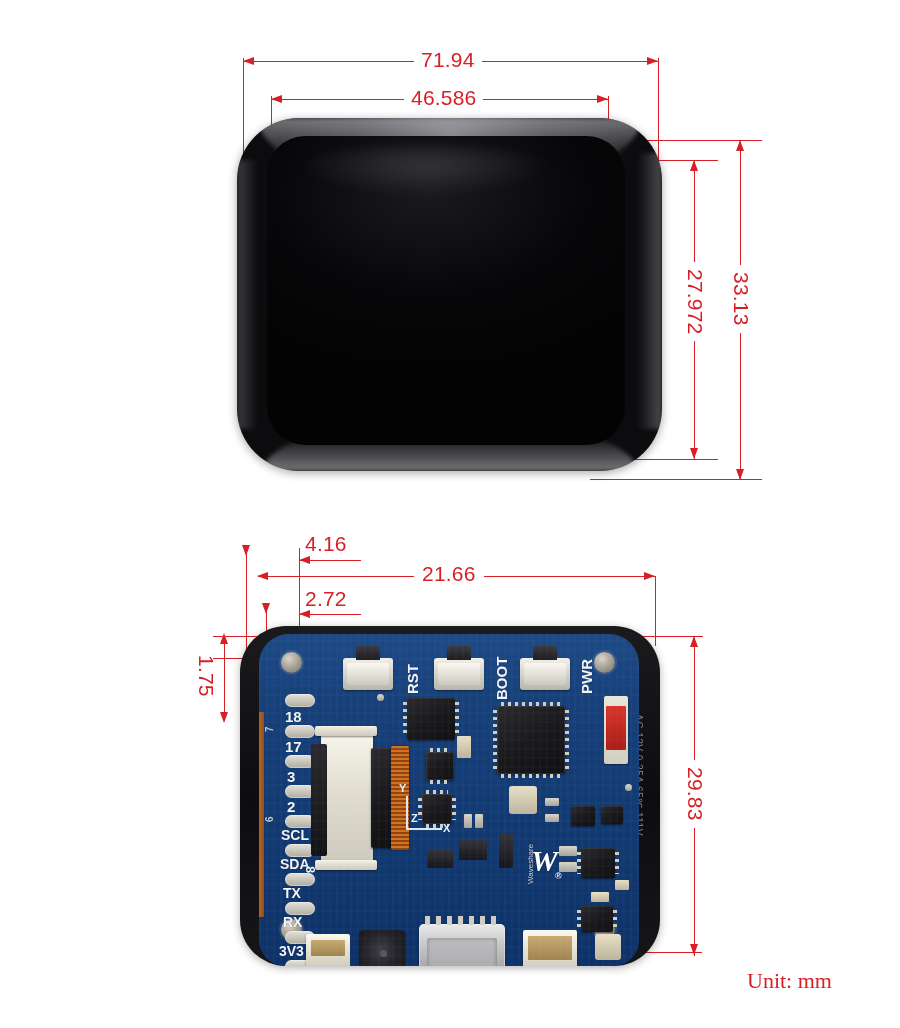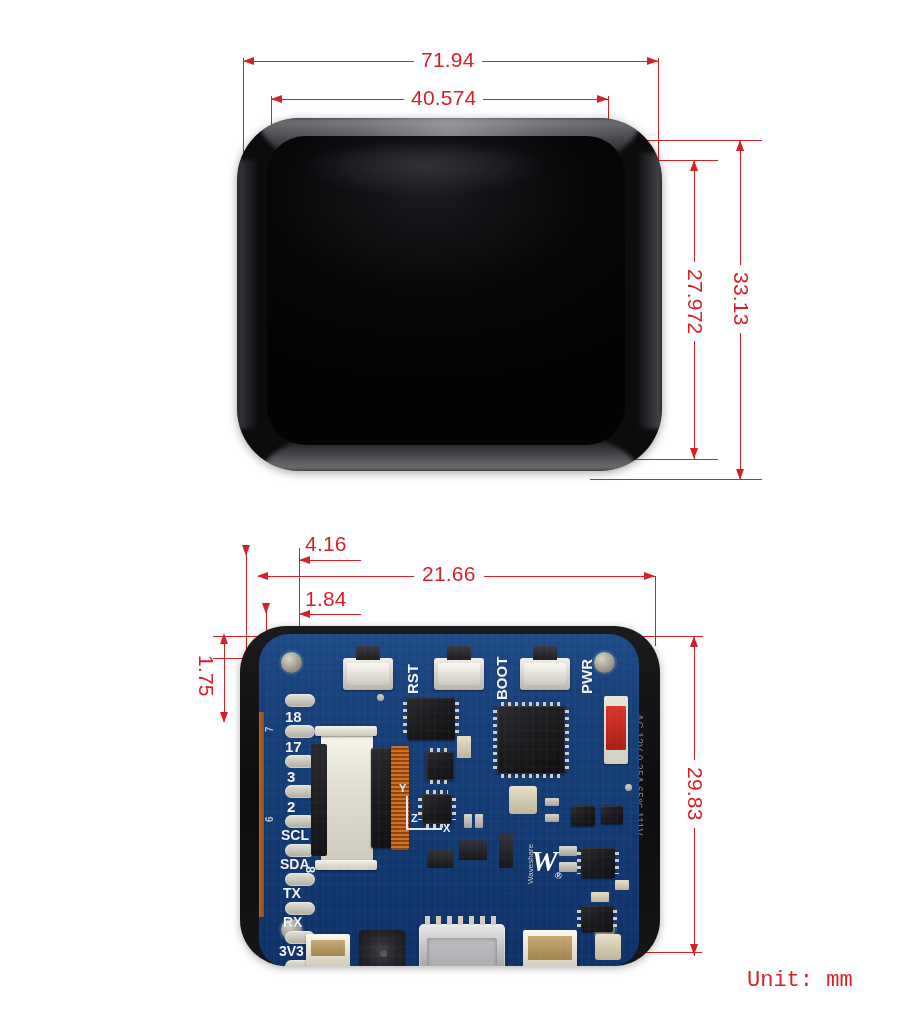--- a/index.html
+++ b/index.html
@@ -382,21 +382,21 @@
     transform-origin: 0 0;
     transform: rotate(90deg);
     white-space: nowrap;
     opacity: .85;
   }
 
   .unit-label {
     position: absolute;
     color: #d81f26;
     font-size: 22px;
-    font-family: Liberation Mono, monospace;
+    font-family: Liberation Serif, serif;
     white-space: nowrap;
   }
 </style>
 </head>
 <body>
 
 <div class="stage">
 
   <div class="ext-line ext-v" style="left:243px; top:58px; height:130px;"></div>
   <div class="ext-line ext-v" style="left:271px; top:96px; height:110px;"></div>
@@ -411,21 +411,21 @@
   <div class="ext-line ext-h" style="left:590px; top:479px; width:172px;"></div>
 
   <div class="dim-line" style="left:243px; top:61px; width:415px;"></div>
   <div class="arw arw-l" style="left:243px; top:57px;"></div>
   <div class="arw arw-r" style="left:647px; top:57px;"></div>
   <div class="dim-text" style="left:414px; top:49px; background:#fff; padding:0 7px;">71.94</div>
 
   <div class="dim-line" style="left:271px; top:99px; width:337px;"></div>
   <div class="arw arw-l" style="left:271px; top:95px;"></div>
   <div class="arw arw-r" style="left:597px; top:95px;"></div>
-  <div class="dim-text" style="left:404px; top:87px; background:#fff; padding:0 7px;">40.574</div>
+  <div class="dim-text" style="left:404px; top:87px; background:#fff; padding:0 7px;">46.586</div>
 
   <div class="dim-line v" style="left:740px; top:140px; height:340px;"></div>
   <div class="arw arw-u" style="left:736px; top:140px;"></div>
   <div class="arw arw-d" style="left:736px; top:469px;"></div>
   <div class="dim-text vert" style="left:752px; top:265px; background:#fff; padding:0 7px;">33.13</div>
 
   <div class="dim-line v" style="left:694px; top:160px; height:299px;"></div>
   <div class="arw arw-u" style="left:690px; top:160px;"></div>
   <div class="arw arw-d" style="left:690px; top:448px;"></div>
   <div class="dim-text vert" style="left:706px; top:262px; background:#fff; padding:0 7px;">27.972</div>
@@ -454,21 +454,21 @@
   <div class="arw arw-l" style="left:299px; top:556px;"></div>
   <div class="dim-text" style="left:305px; top:533px;text-align:right;">4.16</div>
 
   <div class="dim-line" style="left:258px; top:576px; width:397px;"></div>
   <div class="arw arw-l" style="left:257px; top:572px;"></div>
   <div class="arw arw-r" style="left:644px; top:572px;"></div>
   <div class="dim-text" style="left:414px; top:563px; background:#fff; padding:0 8px;">21.66</div>
 
   <div class="dim-line" style="left:299px; top:614px; width:62px;"></div>
   <div class="arw arw-l" style="left:299px; top:610px;"></div>
-  <div class="dim-text" style="left:305px; top:588px;">1.84</div>
+  <div class="dim-text" style="left:305px; top:588px;">2.72</div>
 
   <div class="dim-line v" style="left:224px; top:636px; height:85px;"></div>
   <div class="arw arw-u" style="left:220px; top:633px;"></div>
   <div class="arw arw-d" style="left:220px; top:712px;"></div>
   <div class="dim-text vert" style="left:217px; top:655px;">1.75</div>
 
   <div class="arw arw-d" style="left:242px; top:545px;"></div>
   <div class="arw arw-d" style="left:262px; top:603px;"></div>
 
   <div class="dim-line v" style="left:694px; top:636px; height:320px;"></div>

